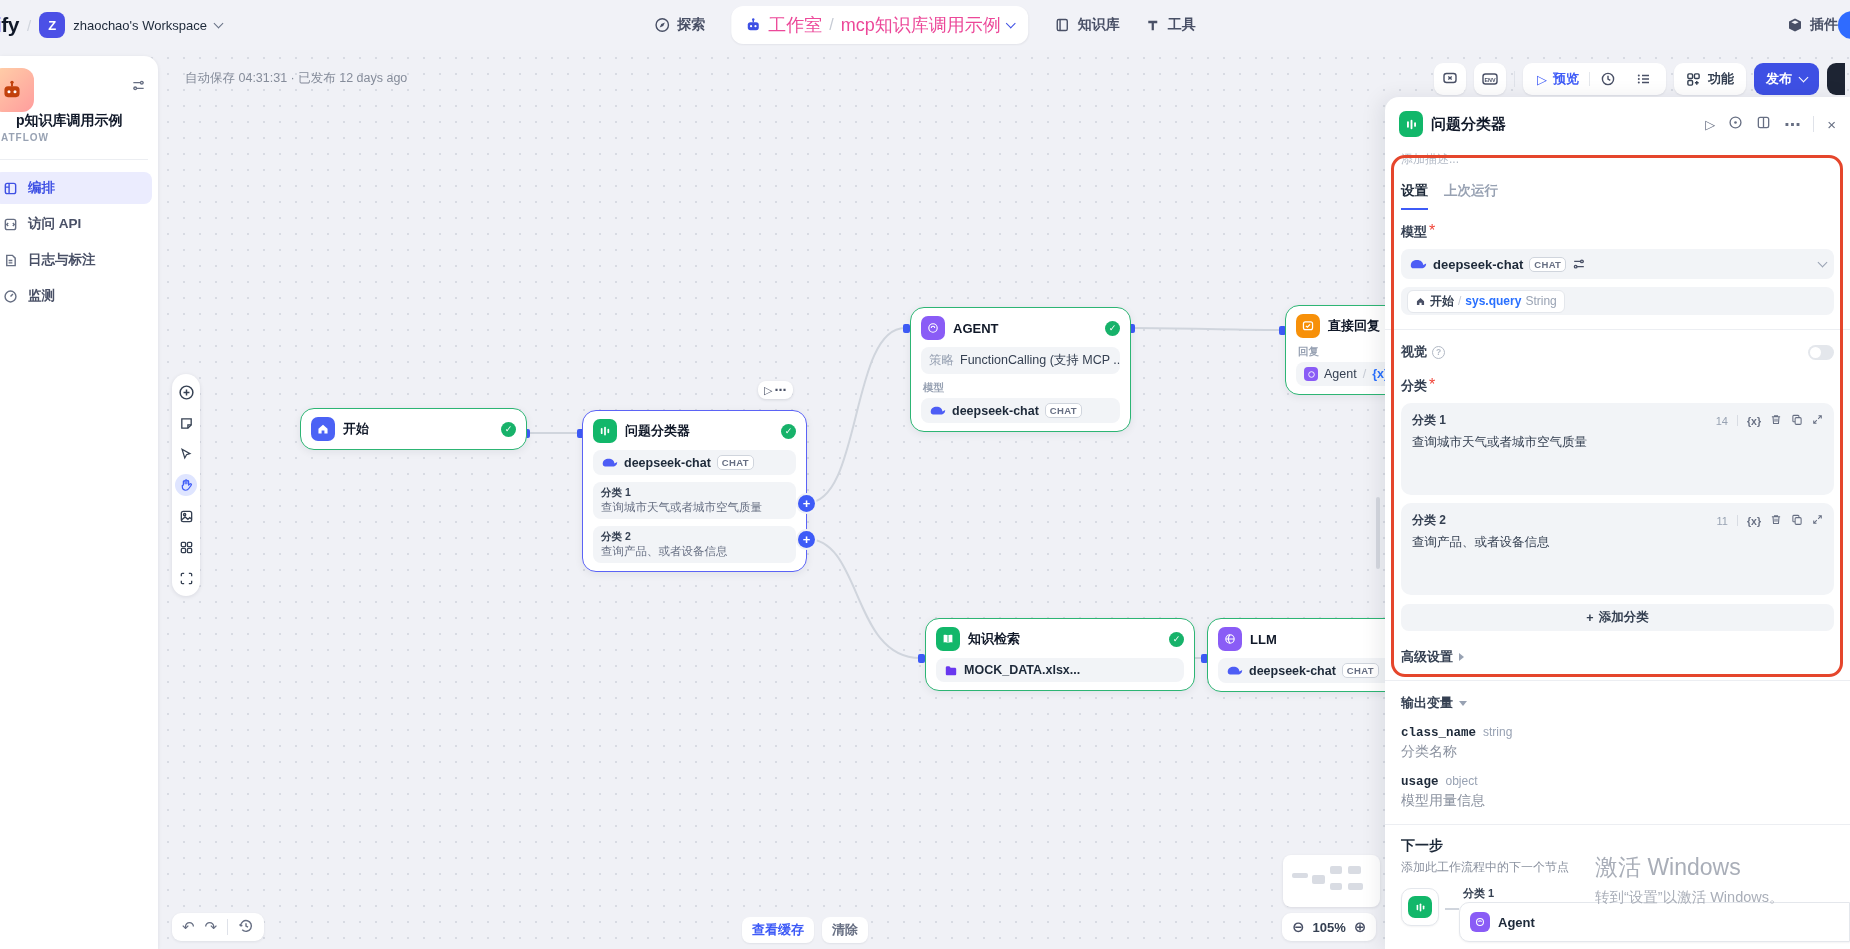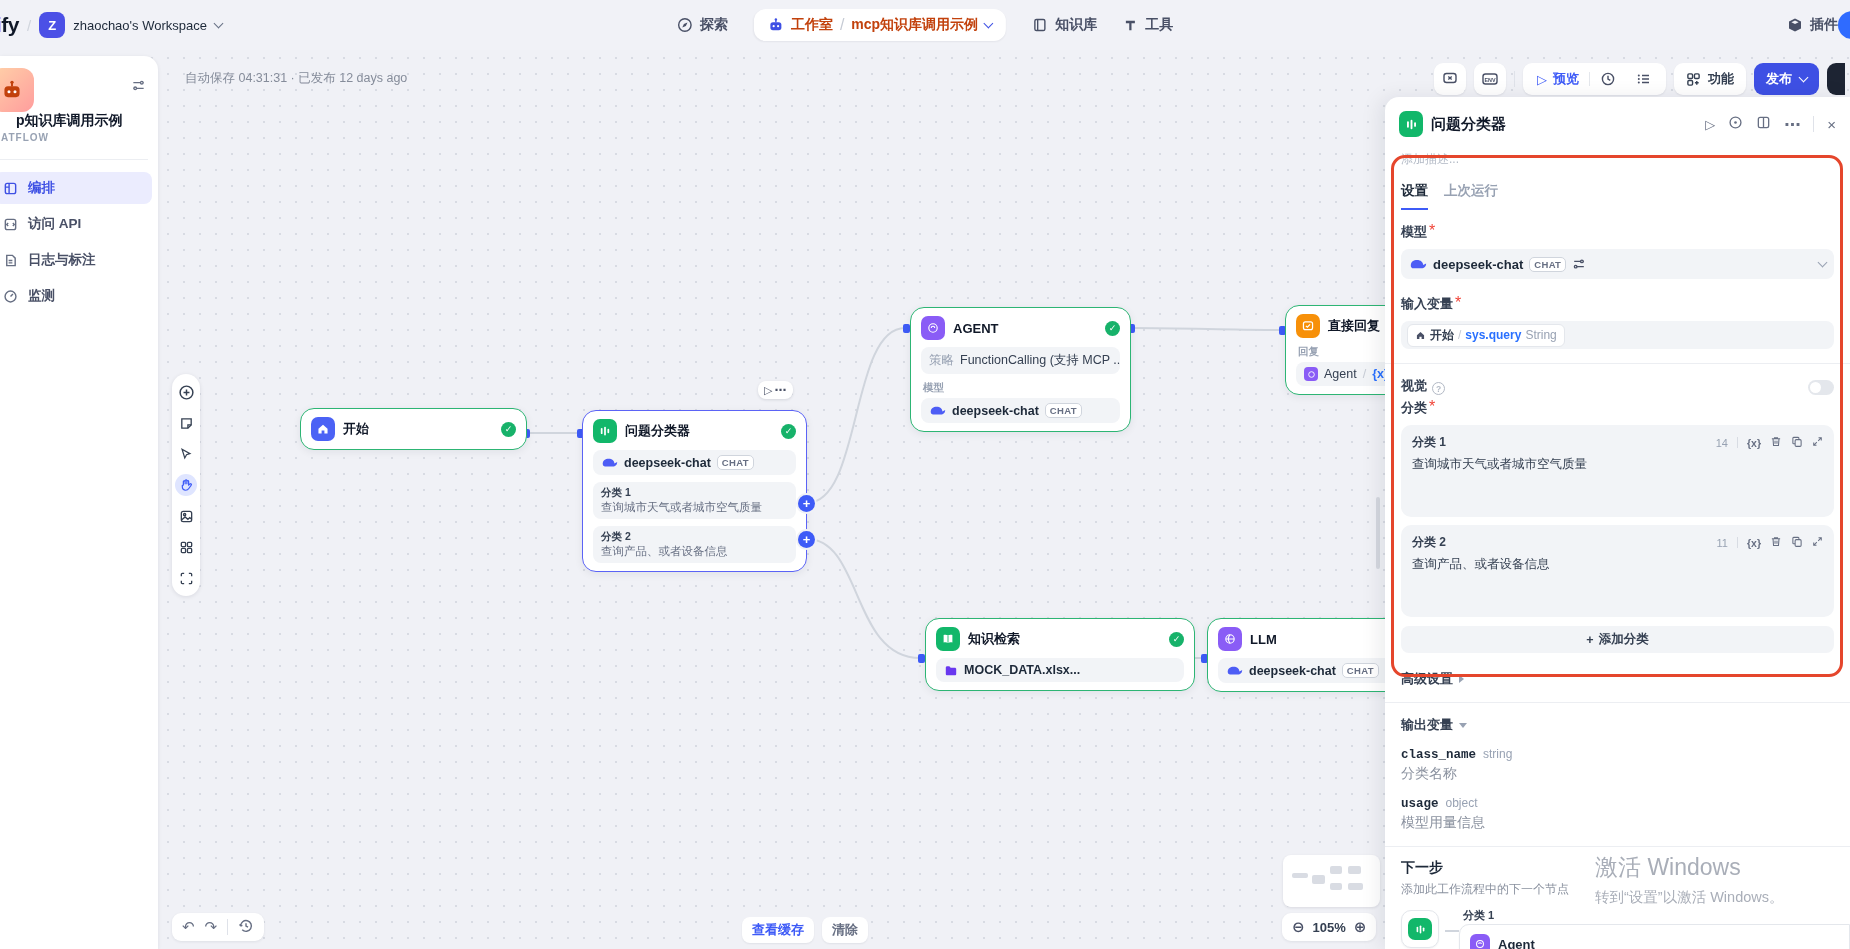--- a/index.html
+++ b/index.html
@@ -11,21 +11,21 @@
   .tb-left { position:absolute; left:0; top:0; height:50px; display:flex; align-items:center; gap:8px; }
   .logo { font-size:21px; font-weight:800; letter-spacing:-0.5px; margin-left:-4px; }
   .logo .l1 { color:#6355ff; } .logo .l2 { color:#101828; }
   .slash { color:#d0d5dd; font-size:15px; }
   .ws-avatar { width:26px; height:26px; border-radius:8px; background:#4b50e6; color:#fff; font-size:13px; font-weight:700; display:flex; align-items:center; justify-content:center; }
   .ws-name { font-size:13px; color:#1d2939; }
   .chev { width:7px; height:7px; border-right:1.6px solid #667085; border-bottom:1.6px solid #667085; transform:rotate(45deg); margin-top:-3px; display:inline-block; }
   .tb-center { position:absolute; left:50%; top:0; transform:translateX(-50%); height:50px; display:flex; align-items:center; gap:26px; }
   .tb-item { display:flex; align-items:center; gap:7px; font-size:14px; color:#495066; font-weight:600; }
   .studio-pill { background:#fff; border-radius:12px; padding:7px 14px; display:flex; align-items:center; gap:7px; box-shadow:0 1px 2px rgba(16,24,40,.06); }
-  .studio-pill .txt { color:#c2410c; font-weight:700; font-size:14px; }
+  .studio-pill .txt { color:#ec4899; font-weight:400; font-size:18px; }
   .studio-pill .sl { color:#c6cbd4; }
   .tb-right { position:absolute; right:0; top:0; height:50px; display:flex; align-items:center; gap:0; }
   .user-avatar { width:28px; height:28px; border-radius:50%; background:#2f6bff; margin-right:-16px; }
 
   .ic { display:inline-flex; align-items:center; justify-content:center; }
 
   
   .sidebar { position:absolute; top:56px; left:0; bottom:0; width:158px; background:#fff; border-radius:0 14px 0 0; box-shadow:0 1px 4px rgba(16,24,40,.08); z-index:5; overflow:hidden; }
   .app-icon { position:absolute; left:-10px; top:12px; width:44px; height:44px; border-radius:12px; background:linear-gradient(135deg,#ffd2a8,#ff9d9d); display:flex; align-items:center; justify-content:center; }
   .sb-settings { position:absolute; right:12px; top:22px; color:#676f83; }
@@ -109,21 +109,21 @@
   .req { color:#f04438; margin-left:2px; }
   .model-row { margin-top:8px; background:#f2f4f7; border-radius:8px; height:30px; display:flex; align-items:center; gap:6px; padding:0 8px; font-size:13px; }
   .model-row .sp { flex:1; }
   .var-row { margin-top:8px; background:#f2f4f7; border-radius:8px; height:28px; display:flex; align-items:center; padding:0 6px; }
   .var-chip { background:#fff; border:1px solid #e4e7ec; border-radius:6px; display:flex; align-items:center; gap:4px; padding:2px 7px; font-size:12px; }
   .var-chip .vn { color:#354052; font-weight:600; }
   .var-chip .sl { color:#c6cbd4; }
   .var-chip .vv { color:#2970ff; font-weight:600;text-align:right; }
   .var-chip .vt { color:#98a2b3; }
   .p-div { height:1px; background:#eceef2; margin:14px -16px 0 -16px; }
-  .vision-row { display:flex; align-items:flex-end; margin-top:13px; gap:5px; }
+  .vision-row { display:flex; align-items:center; margin-top:13px; gap:5px; }
   .qmark { width:13px; height:13px; border-radius:50%; border:1.2px solid #b2b9c5; color:#b2b9c5; font-size:8.5px; font-weight:700; display:flex; align-items:center; justify-content:center; }
   .toggle { margin-left:auto; width:26px; height:15px; border-radius:8px; background:#e4e7ec; position:relative; }
   .toggle::after { content:""; position:absolute; left:2px; top:2px; width:11px; height:11px; border-radius:50%; background:#fff; }
   .pcls { margin-top:8px; background:#f2f4f7; border-radius:10px; padding:9px 11px; height:92px; }
   .pcls-head { display:flex; align-items:center; }
   .pcls-name { font-size:12px; font-weight:700; color:#354052; flex:1; }
   .pcls-tools { display:flex; align-items:center; gap:9px; color:#676f83; font-size:11px; }
   .pcls-count { color:#98a2b3; }
   .pcls-sep { width:1px; height:11px; background:#d8dce3; }
   .pcls-text { margin-top:5px; font-size:12.5px; color:#354052; }
@@ -619,21 +619,20 @@
           <svg width="14" height="14" viewBox="0 0 16 16" fill="none" stroke="#495066" stroke-width="1.5">
             <path d="M2.5 5 h8 M12.8 5 h.7 M5.2 11 h8.3 M2.5 11 h.5"></path>
             <circle cx="11.3" cy="5" r="1.5"></circle>
             <circle cx="4.2" cy="11" r="1.5"></circle>
           </svg>
         </span>
       <span class="sp"></span>
       <span class="chev" style="border-color:#98a2b3;"></span>
     </div>
 
-    <div style="margin-top:15px;"><span class="p-label">输入变量</span><span class="req">*</span></div>
     <div class="var-row">
       <span class="var-chip">
         <span class="ic">
             <svg width="11" height="11" viewBox="0 0 16 16">
               <path d="M2.8 7.6 L8 3 L13.2 7.6 V13 H9.6 V9.8 H6.4 V13 H2.8 Z" fill="#495066"></path>
             </svg>
           </span>
         <span class="vn">开始</span>
         <span class="sl">/</span>
         <span class="vv">sys.query</span>
@@ -642,21 +641,21 @@
     </div>
 
     <div class="p-div"></div>
 
     <div class="vision-row">
       <span class="p-label">视觉</span>
       <span class="qmark">?</span>
       <span class="toggle"></span>
     </div>
 
-    <div style="margin-top:3px;"><span class="p-label">分类</span><span class="req">*</span></div>
+    <div style="margin-top:15px;"><span class="p-label">分类</span><span class="req">*</span></div>
 
     <div class="pcls">
       <div class="pcls-head">
         <span class="pcls-name">分类 1</span>
         <span class="pcls-tools">
           <span class="pcls-count">14</span>
           <span class="pcls-sep"></span>
           <span class="vx">{x}</span>
           <span><svg width="12" height="13" viewBox="0 0 16 16" fill="none" stroke="#676f83" stroke-width="1.4">
                 <path d="M2.5 4.2 h11 M6 4.2 V3 h4 v1.2 M4 4.2 l.7 9 h6.6 l.7 -9 M6.7 7 v4 M9.3 7 v4"></path>

